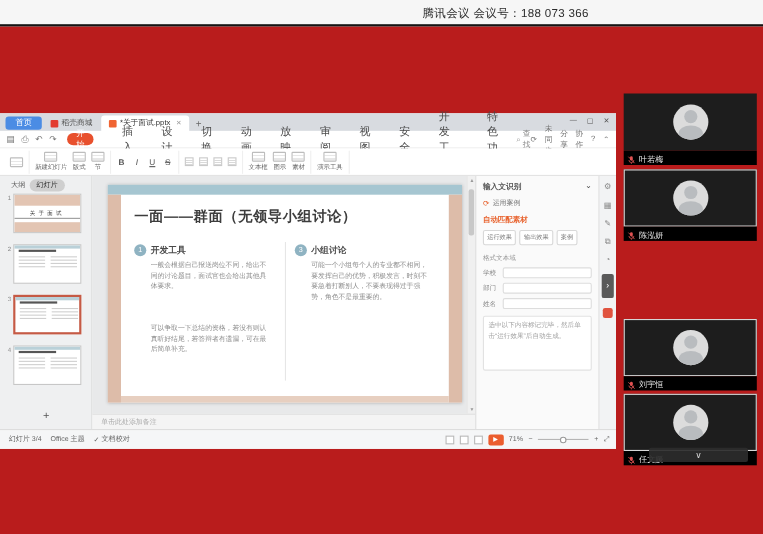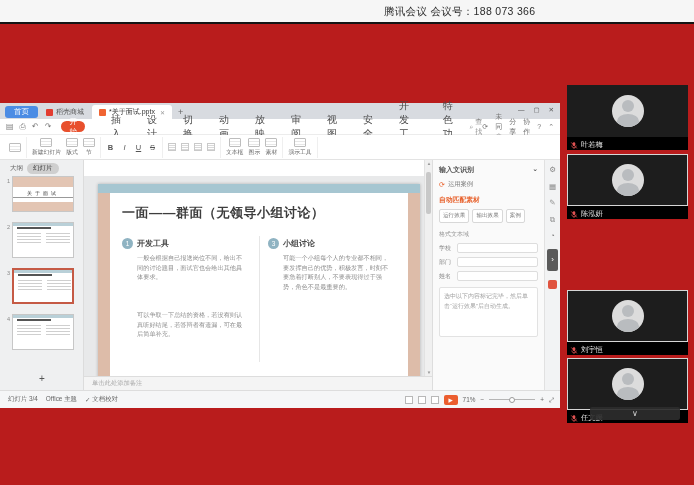--- a/index.html
+++ b/index.html
@@ -50,21 +50,21 @@
   .t1-top{position:absolute;left:0;top:0;width:100%;height:30%;background:#e3c5b3;}
   .t1-bot{position:absolute;left:0;bottom:0;width:100%;height:26%;background:#e3c5b3;}
   .t1-txt{position:absolute;left:0;top:38%;width:100%;text-align:center;font-size:5px;letter-spacing:3px;color:#333;border-bottom:1px solid #999;padding-bottom:1px;}
   .mini-title{position:absolute;left:4px;top:4px;width:34px;height:2px;background:#555;}
   .mini-band{position:absolute;left:0;top:0;width:100%;height:3px;background:#b9d0d8;}
   .mini-col{position:absolute;top:10px;width:24px;}
   .mini-line{height:1px;background:#cfcfcf;margin-bottom:2px;}
   .add-slide{position:absolute;left:0;bottom:6px;width:84px;text-align:center;font-size:10px;color:#555;}
 
   
-  .canvas{position:absolute;left:84px;top:16px;width:340px;height:216px;background:#e8e9ea;}
+  .canvas{position:absolute;left:84px;top:0;width:340px;height:216px;background:#e8e9ea;}
   .slide{position:absolute;left:14px;top:8px;width:322px;height:198px;background:#fff;box-shadow:0 0 3px rgba(0,0,0,.25);}
   .band-top{position:absolute;left:0;top:0;width:100%;height:9px;background:#a6c6d1;}
   .band-left{position:absolute;left:0;top:9px;bottom:0;width:12px;background:#ddbca9;}
   .band-right{position:absolute;right:0;top:9px;bottom:0;width:12px;background:#ddbca9;}
   .band-bottom{position:absolute;left:12px;right:12px;bottom:0;height:6px;background:#e7cfc0;}
   .slide-title{position:absolute;left:24px;top:20px;font-size:13px;font-weight:bold;color:#3d3d3d;letter-spacing:.5px;}
   .items{position:absolute;left:24px;top:48px;right:24px;bottom:14px;display:grid;grid-template-columns:1fr 1fr;grid-template-rows:1fr 1fr;column-gap:18px;}
   .item{position:relative;padding:6px 4px 0 0;}
   .item-h{display:flex;align-items:center;gap:4px;}
   .numc{width:11px;height:11px;border-radius:50%;background:#8fb3c2;color:#fff;font-size:6.5px;display:flex;align-items:center;justify-content:center;}

